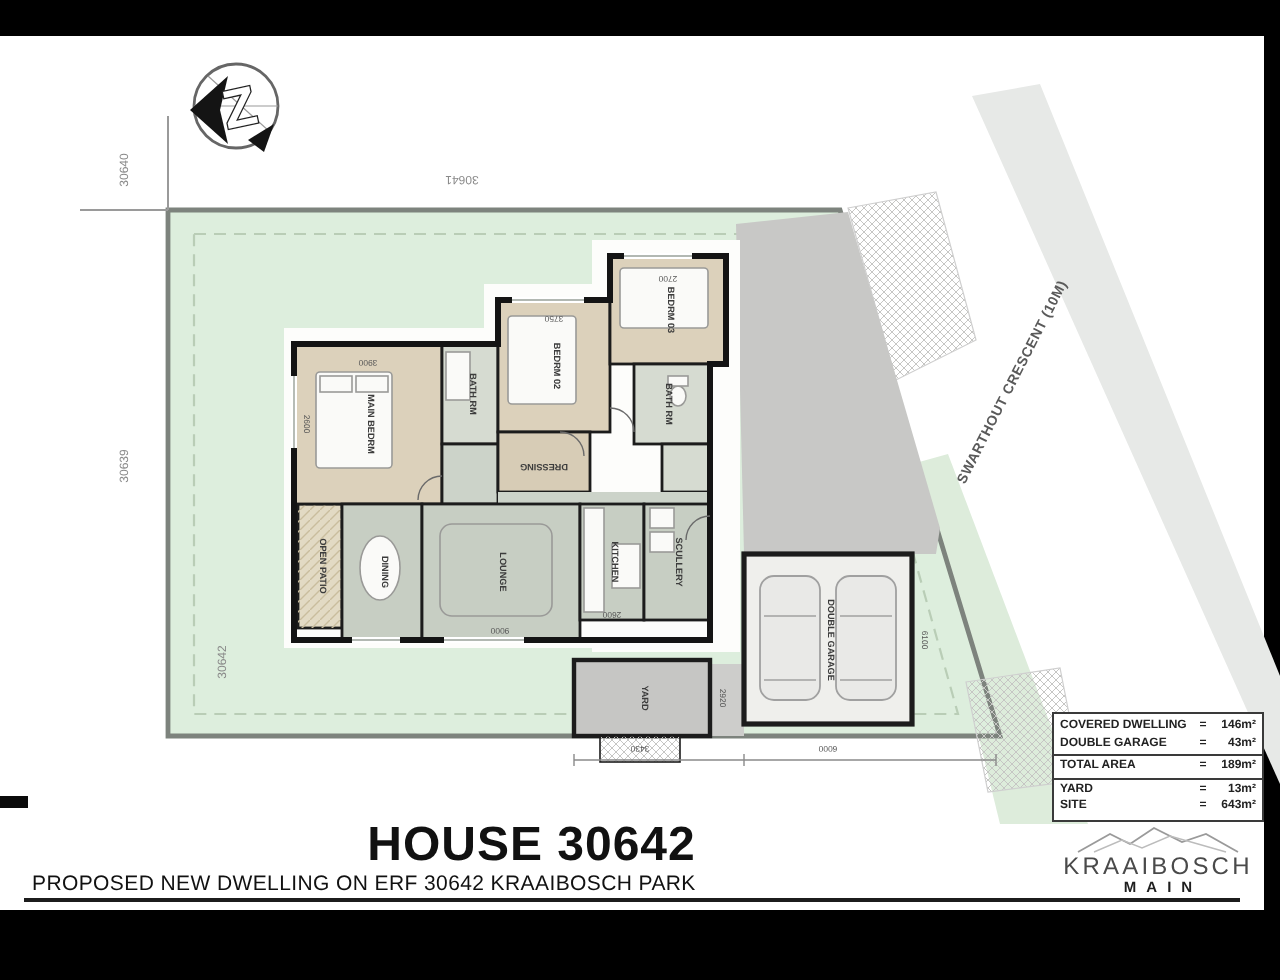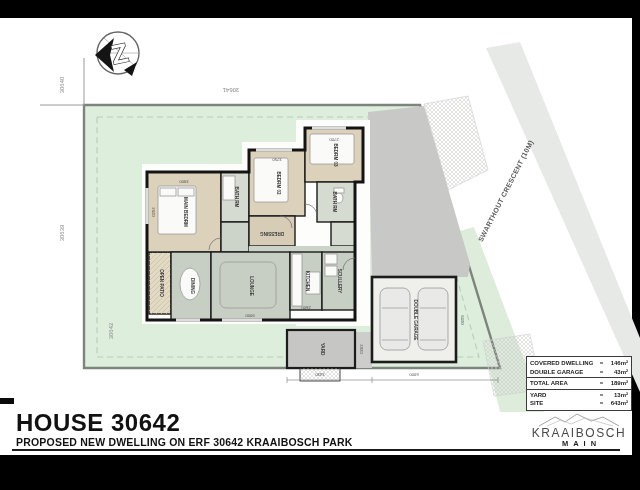--- a/index.html
+++ b/index.html
@@ -1,21 +1,21 @@
 <!DOCTYPE html>
 <html><head>
 <meta charset="utf-8">
 <style>
   html,body{margin:0;padding:0;background:#000;}
   .page{position:relative;width:640px;height:490px;background:#000;overflow:hidden;
         font-family:"Liberation Sans",sans-serif;}
   .page svg text{font-family:"Liberation Sans",sans-serif;}
-  .title-block{position:absolute;left:16px;top:410px;color:#111;}
+  .title-block{position:absolute;left:16px;top:410px;color:#111;text-align:right;}
   .title-block h1{margin:0;font-size:24px;line-height:25px;font-weight:bold;letter-spacing:0.5px;}
-  .title-block .subtitle{font-size:10.5px;font-weight:bold;letter-spacing:0.2px;margin-top:1px;}
+  .title-block .subtitle{font-size:10.5px;font-weight:normal;letter-spacing:0.2px;margin-top:1px;}
   .rule{position:absolute;left:12px;top:449px;width:608px;height:2px;background:#1c1c1c;}
   .area-table{position:absolute;left:526px;top:356px;width:106px;background:#fff;
               border:1.2px solid #3a3a3a;padding:2px 3px;box-sizing:border-box;color:#222;}
   .area-table .row{display:flex;align-items:baseline;font-size:6px;font-weight:bold;line-height:8.6px;}
   .area-table .lbl{flex:1;white-space:nowrap;}
   .area-table .eq{width:9px;text-align:center;}
   .area-table .val{width:22px;text-align:right;white-space:nowrap;}
   .area-table .sep{border-top:1px solid #3a3a3a;margin:1px -3px;}
   .logo{position:absolute;left:526px;top:413px;width:106px;text-align:center;}
   .logo .mountains{display:block;margin:0 auto;}

